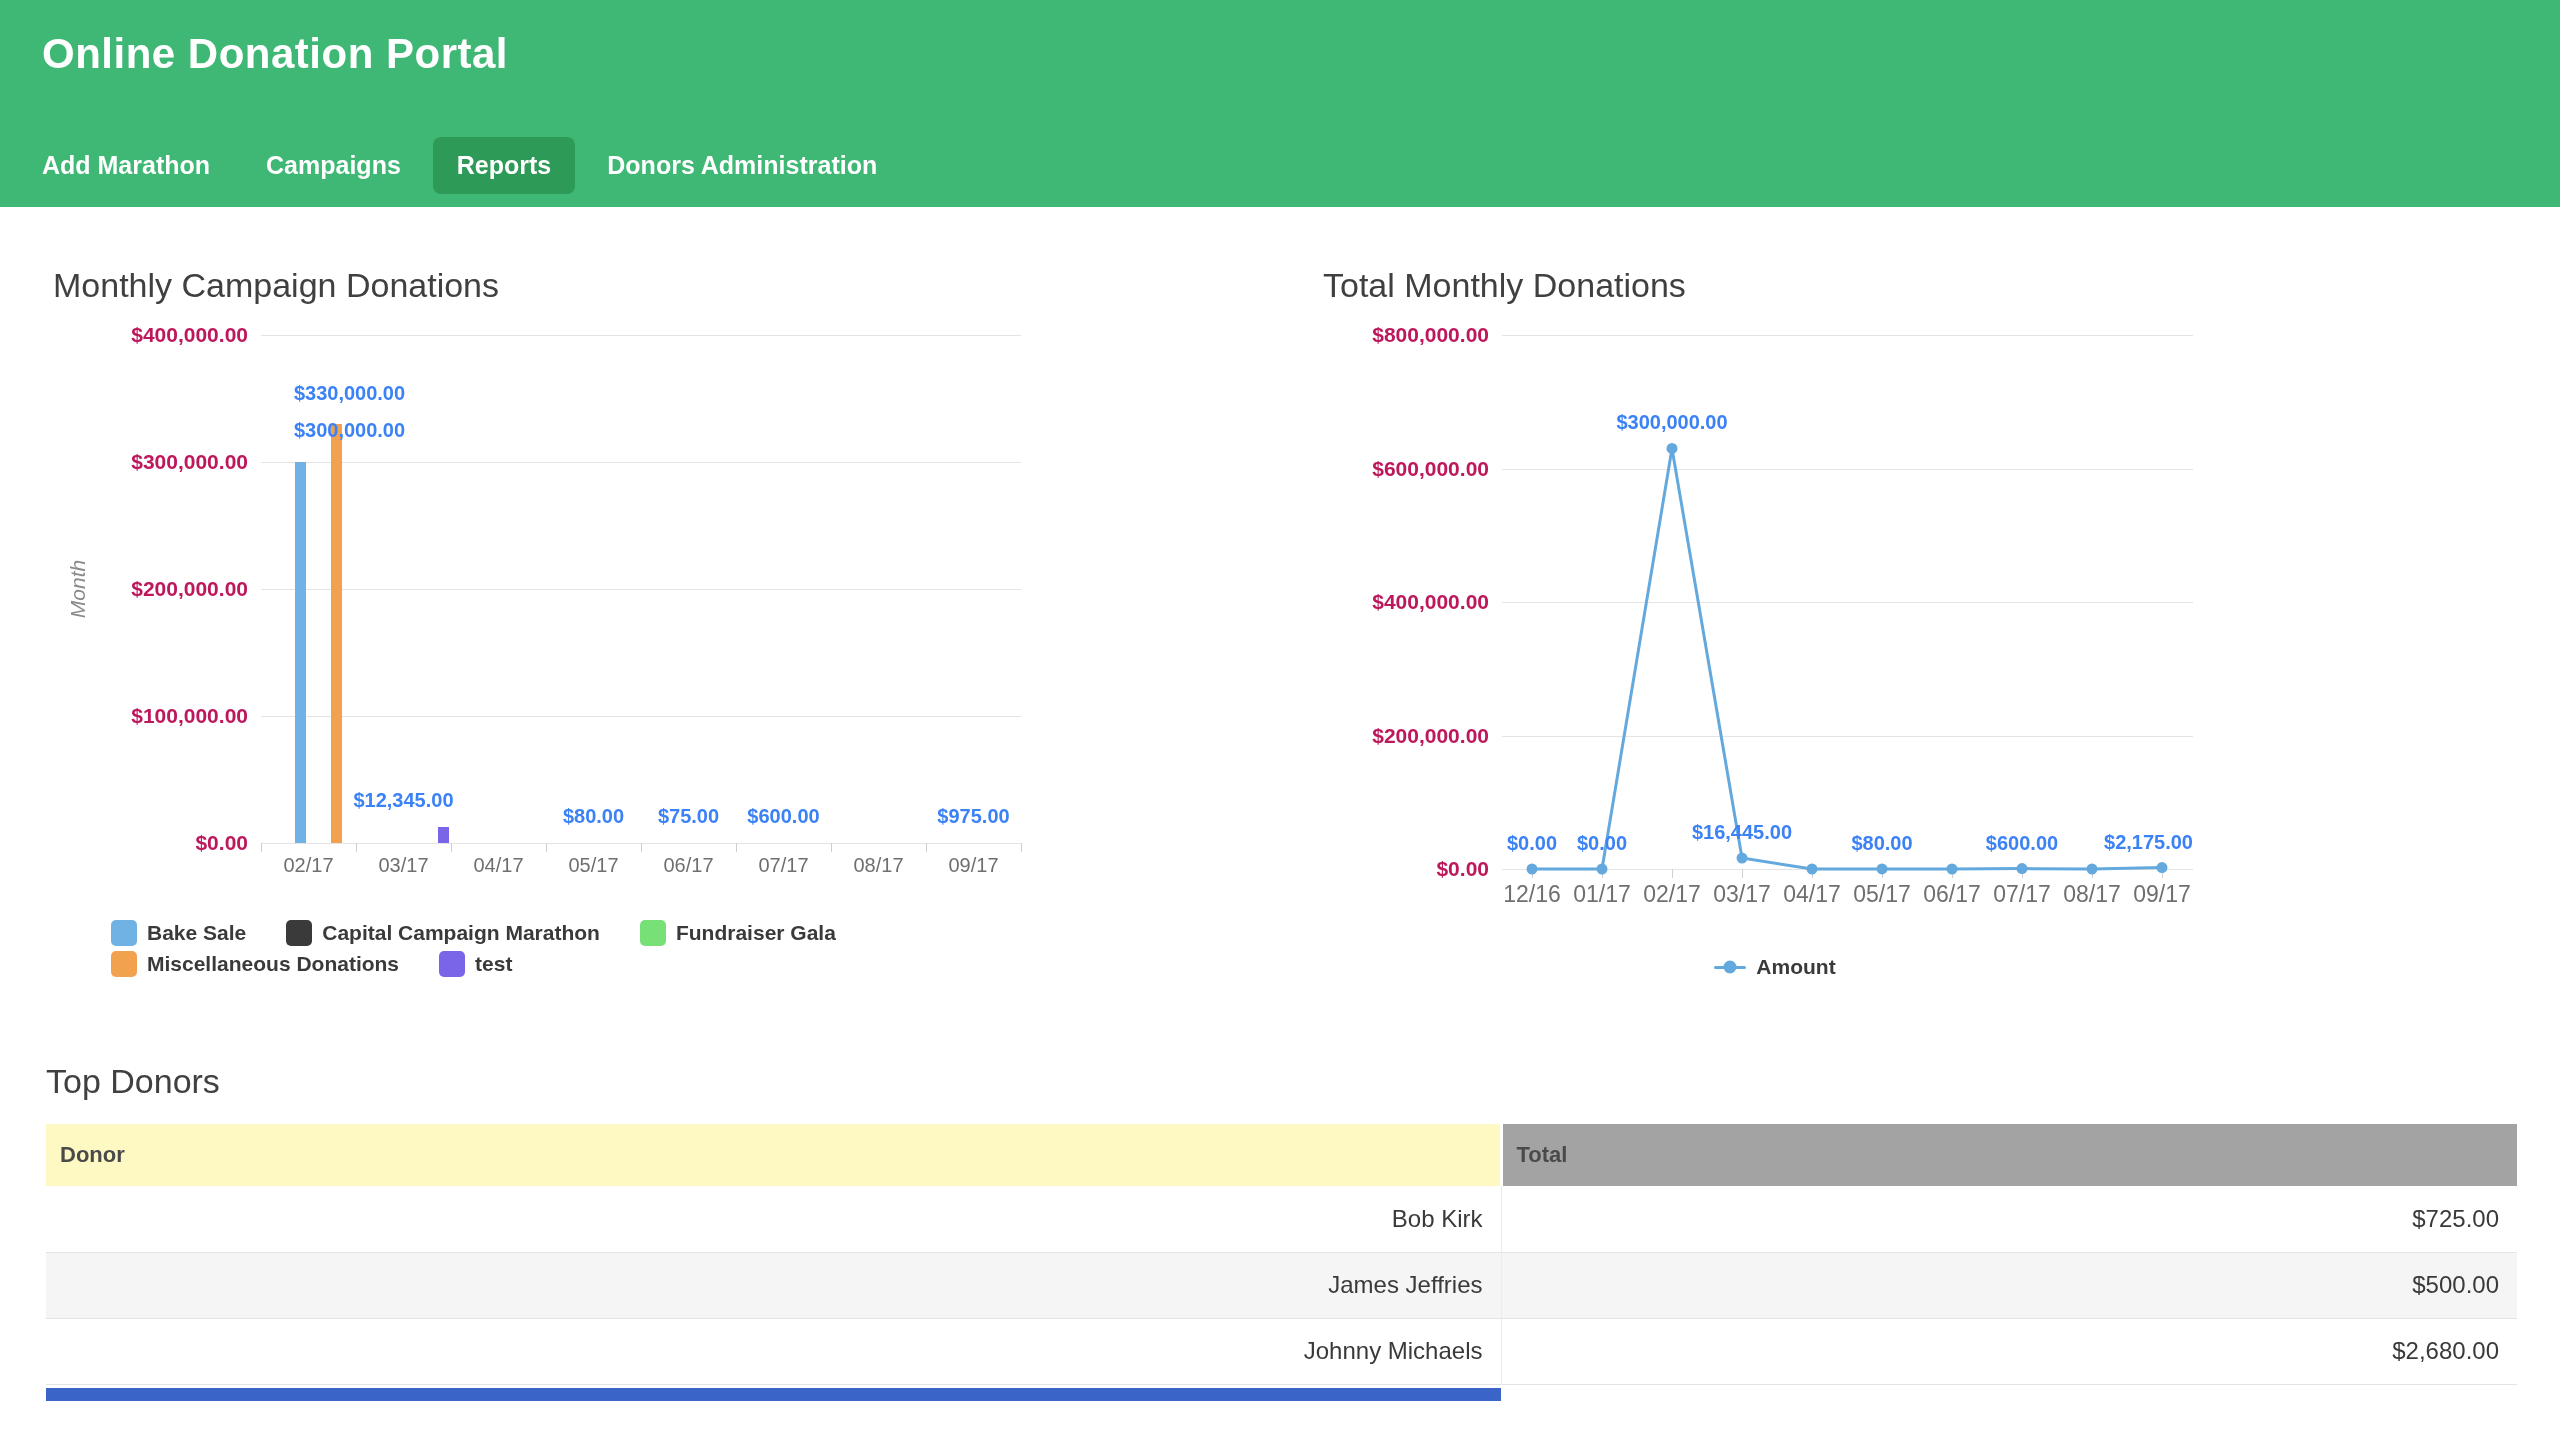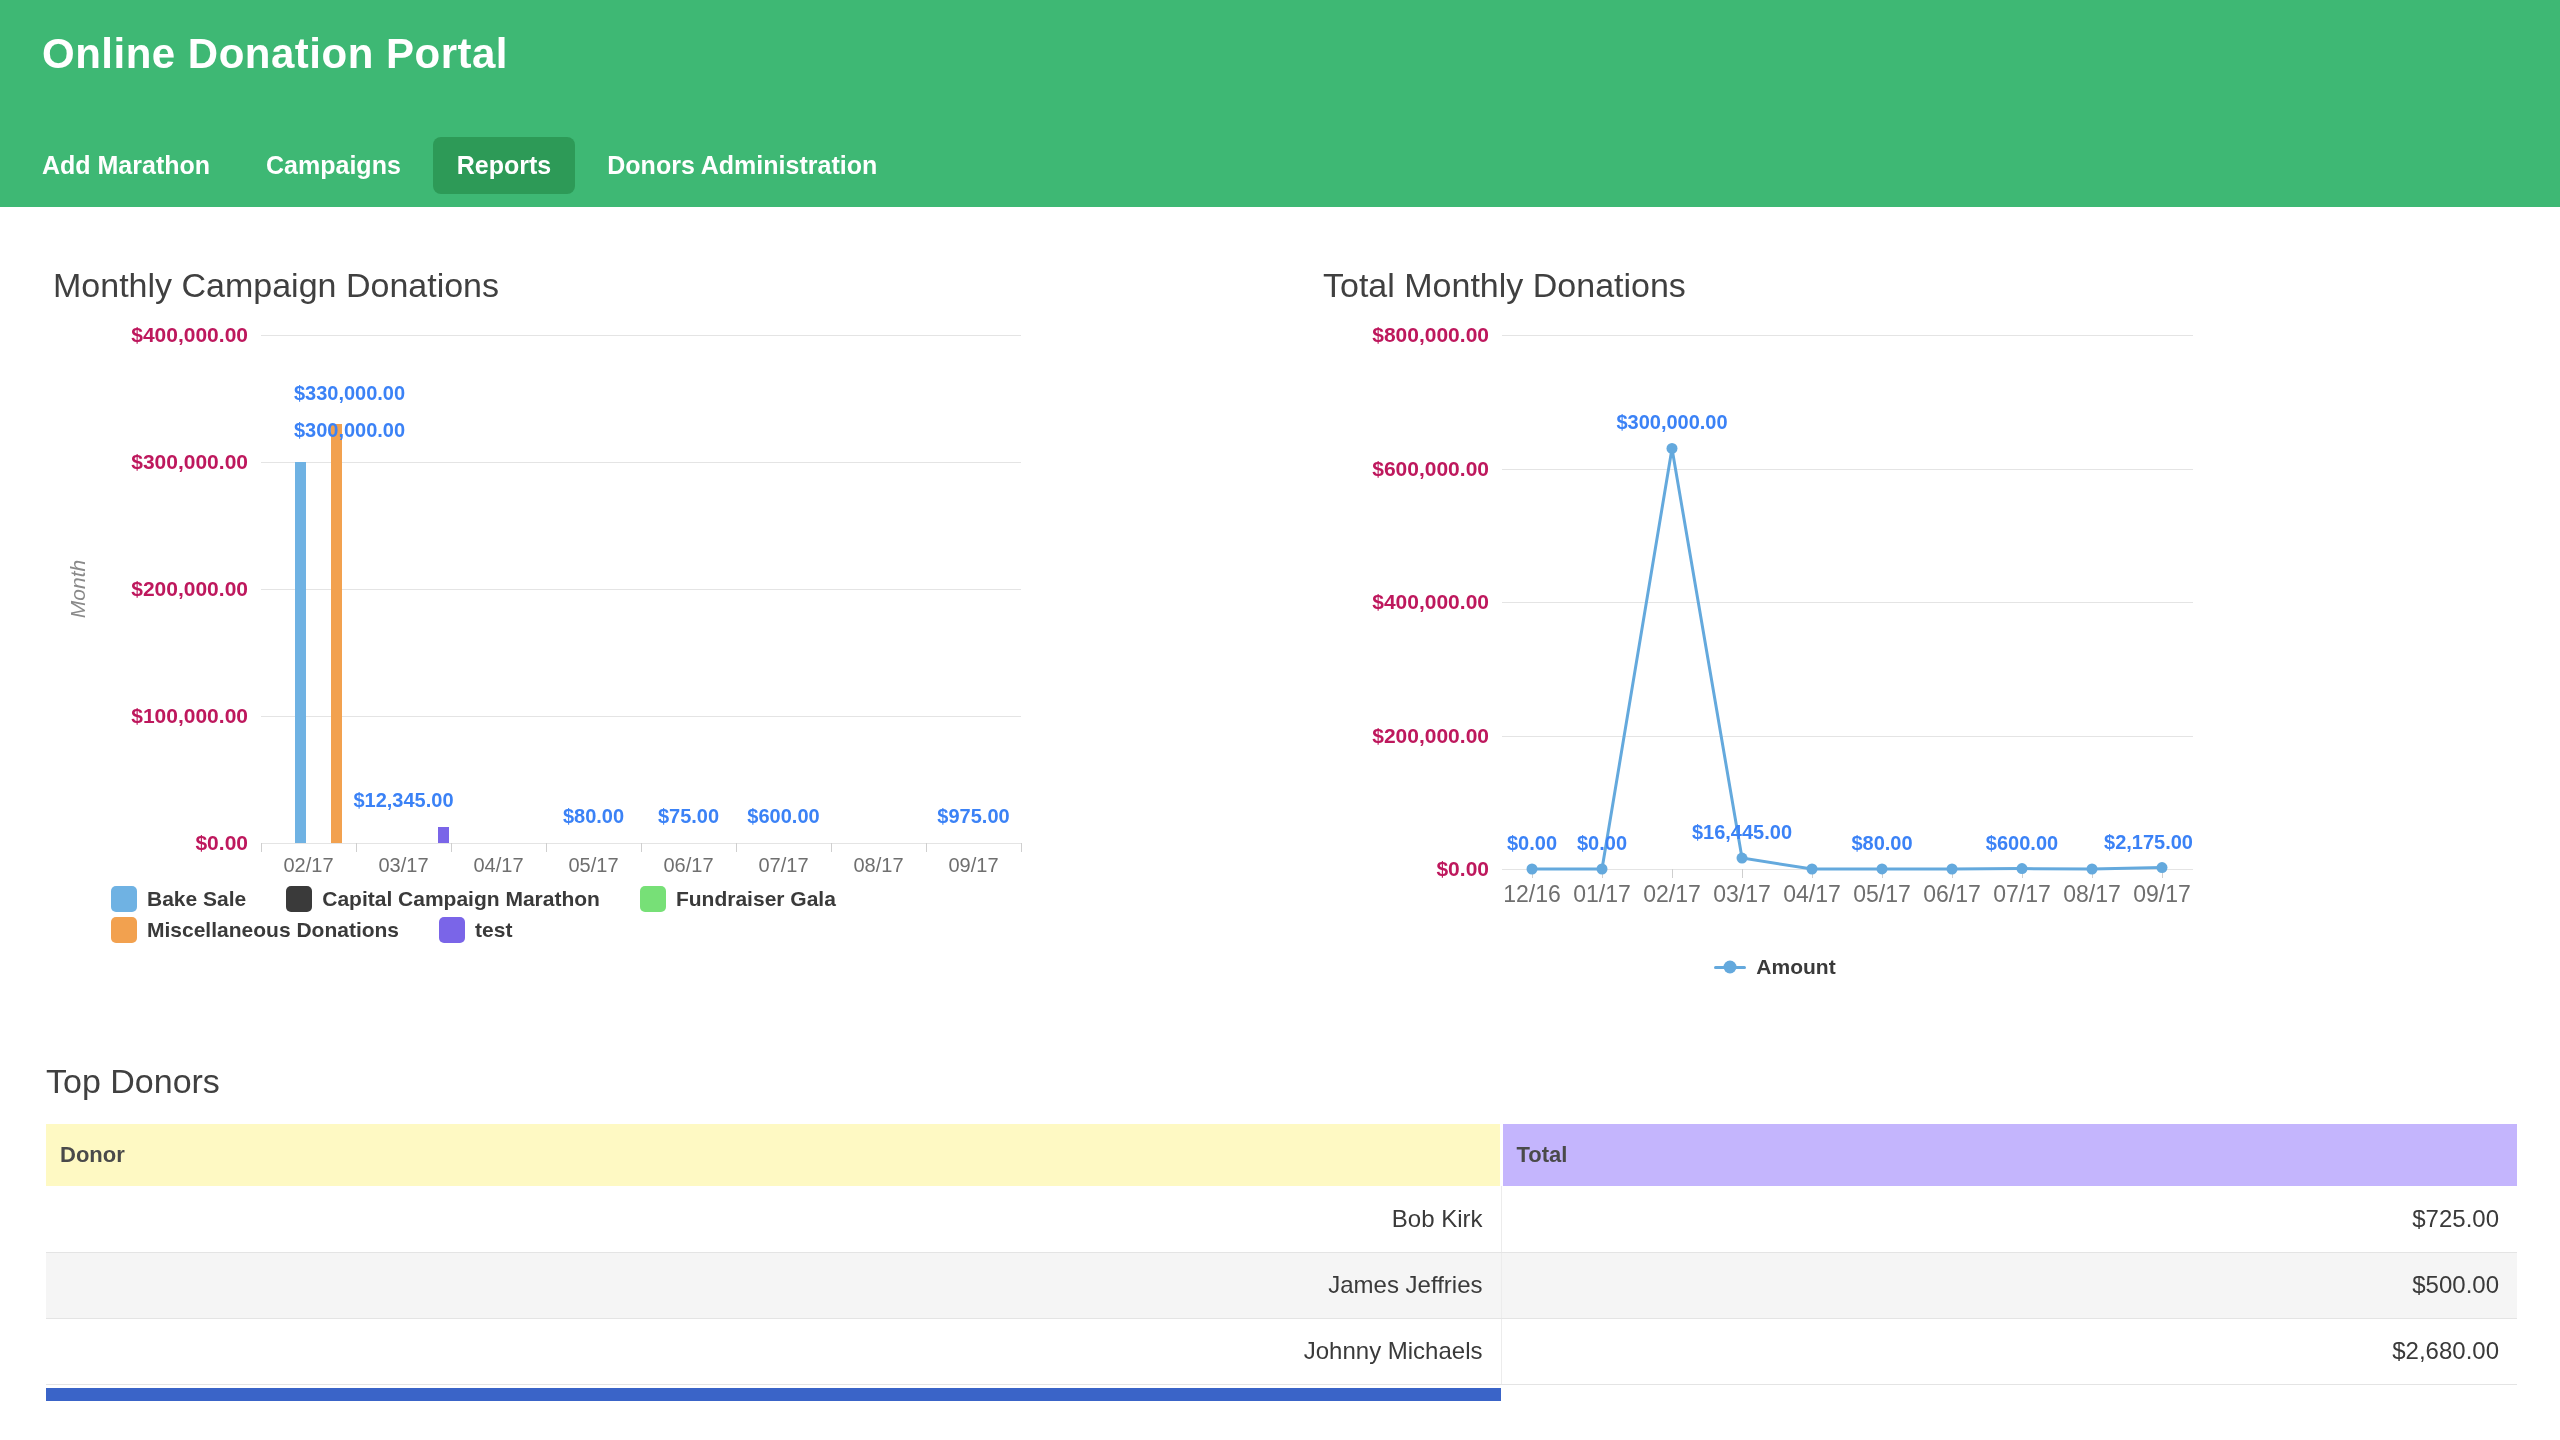--- a/index.html
+++ b/index.html
@@ -25,21 +25,21 @@
   .ytick { position: absolute; height: 26px; line-height: 26px; font-size: 21px; color: #be185d; text-align: right; white-space: nowrap; font-weight: bold; }
   .xtick { position: absolute; transform: translateX(-50%); font-size: 20px; color: #6f6f6f; white-space: nowrap; }
   #lineChart .xtick { font-size: 23px; }
   .xtickmark { position: absolute; width: 1px; height: 9px; background: #cfcfcf; }
   .bar { position: absolute; width: 11px; }
   .datalabel { position: absolute; transform: translateX(-50%); font-weight: 700; font-size: 20px; color: #3b82f6; line-height: 37px; white-space: nowrap; text-align: center; z-index: 3; }
   .linelabel { line-height: 28px; }
   .ylabel-rot { position: absolute; left: 14px; top: 369px; width: 130px; height: 26px; text-align: center; font-size: 21px; font-style: italic; color: #8a8a8a; transform: rotate(-90deg); }
 
   .legend { position: absolute; display: flex; align-items: center; }
-  .bar-legend { left: 111px; top: 679px; width: 800px; flex-wrap: wrap; column-gap: 40px; row-gap: 5px; }
+  .bar-legend { left: 111px; top: 713px; width: 800px; flex-wrap: wrap; column-gap: 40px; row-gap: 5px; }
   .line-legend { left: 0; top: 748px; width: 930px; justify-content: center; }
   .legend-item { display: flex; align-items: center; gap: 10px; cursor: pointer; }
   .swatch { width: 26px; height: 26px; border-radius: 5px; flex: 0 0 auto; }
   .legend-label { font-size: 21px; font-weight: 700; color: #3a3a3a; white-space: nowrap; }
   .line-marker { position: relative; width: 32px; height: 3px; border-radius: 2px; }
   .line-marker-dot { position: absolute; left: 50%; top: 50%; transform: translate(-50%,-50%); width: 13px; height: 13px; border-radius: 50%; }
 
   
   #donors { position: absolute; left: 0; top: 1040px; width: 2560px; height: 400px; }
   #donors .section-title { position: absolute; left: 46px; top: 22px; margin: 0; font-size: 34px; font-weight: 400; color: #404040; }
@@ -209,21 +209,21 @@
 <section id="donors">
   <h2 class="section-title">Top Donors</h2>
   <table id="donorsTable">
     <colgroup>
         <col style="width:1455px">
         <col style="width:1016px">
       </colgroup>
     <thead>
       <tr>
         <th style="background: #fef9c3;">Donor</th>
-        <th style="background: #c4b5fd; margin-top: 16px;">Total</th>
+        <th style="background: #a3a3a3; margin-top: 16px;">Total</th>
       </tr>
     </thead>
     <tbody>
         <tr>
           <td>Bob Kirk</td>
           <td>$725.00</td>
         </tr>
         <tr class="alt">
           <td>James Jeffries</td>
           <td>$500.00</td>

